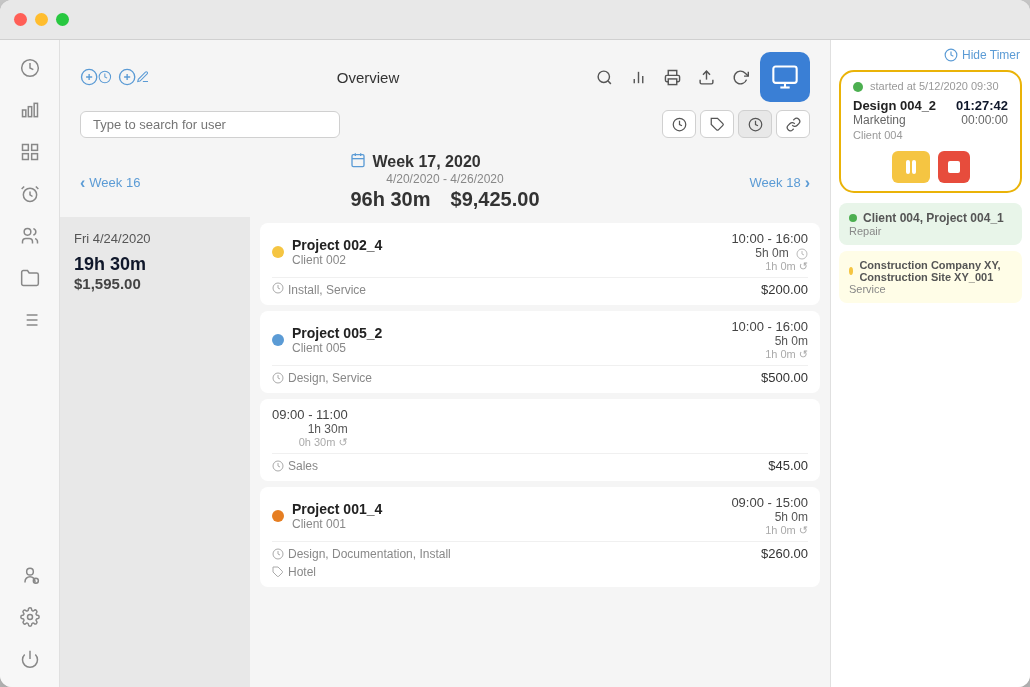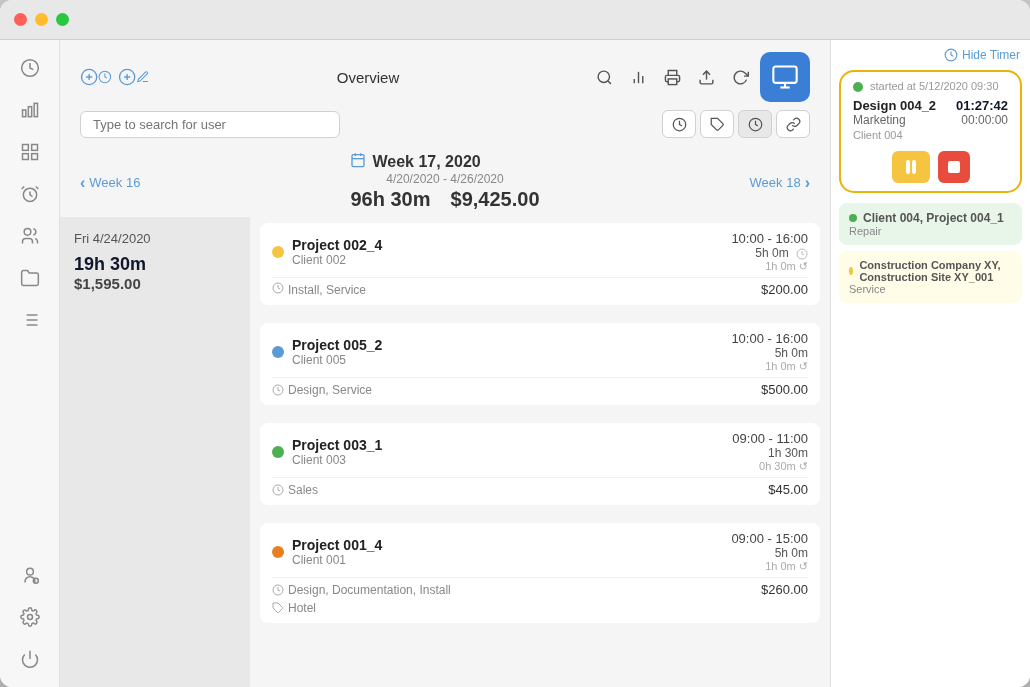--- a/index.html
+++ b/index.html
@@ -223,21 +223,21 @@
       font-size: 15px;
       font-weight: 600;
       color: #444;
     }
     .entries-list {
       flex: 1;
       overflow-y: auto;
       padding: 6px 10px;
       display: flex;
       flex-direction: column;
-      gap: 14px;
+      gap: 2px;
     }
     .entry-card {
       background: #fff;
       border-radius: 8px;
       padding: 8px 12px;
       margin-bottom: 4px;
     }
     .entry-row1 {
       display: flex;
       align-items: center;
@@ -700,27 +700,20 @@
                     <polyline points="12 6 12 12 16 14"></polyline>
                 </svg>
                 <span>Design, Service</span>
               </div>
               <div class="entry-price">$500.00</div>
             </div>
           </div>
 
           <div class="entry-card">
             <div class="entry-row1">
-              <div class="entry-left">
-                <div class="entry-dot" style="background:#4caf50;"></div>
-                <div>
-                  <div class="entry-project">Project 003_1</div>
-                  <div class="entry-client">Client 003</div>
-                </div>
-              </div>
               <div class="entry-right">
                 <div class="entry-time-range">09:00 - 11:00</div>
                 <div class="entry-duration">1h 30m</div>
                 <div style="font-size:11px;color:#aaa;">0h 30m ↺</div>
               </div>
             </div>
             <div class="entry-sub-row">
               <div class="entry-tags">
                 <svg width="12" height="12" viewBox="0 0 24 24" fill="none" stroke="#aaa" stroke-width="2">
                   <circle cx="12" cy="12" r="10"></circle>

